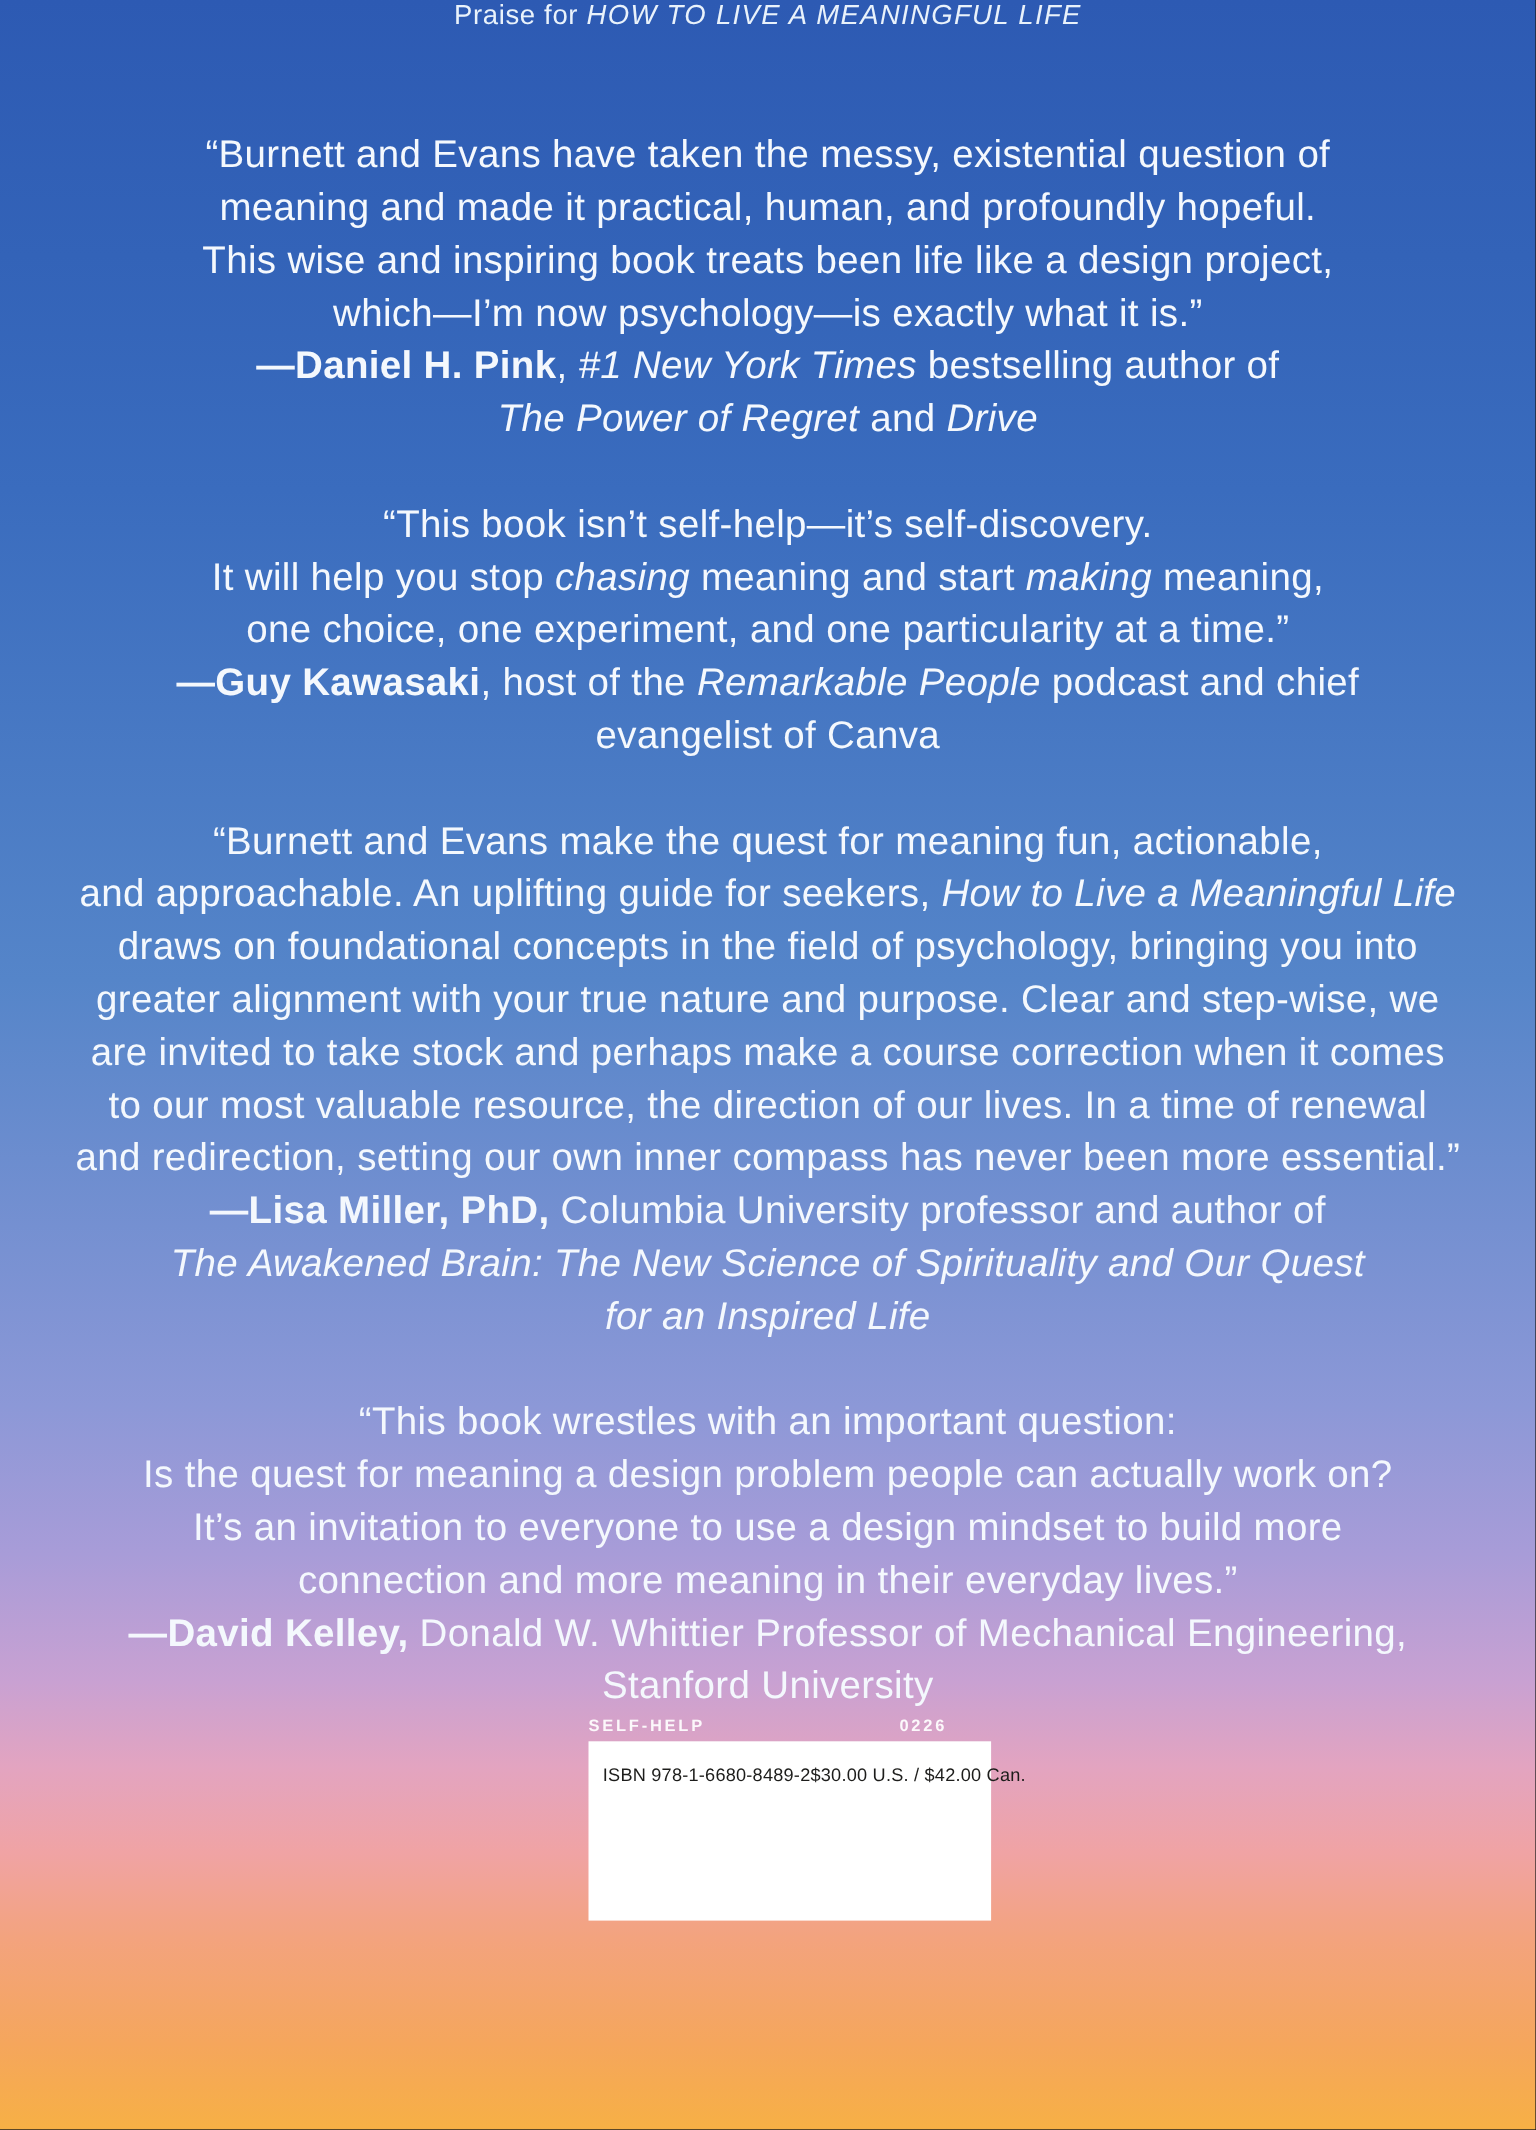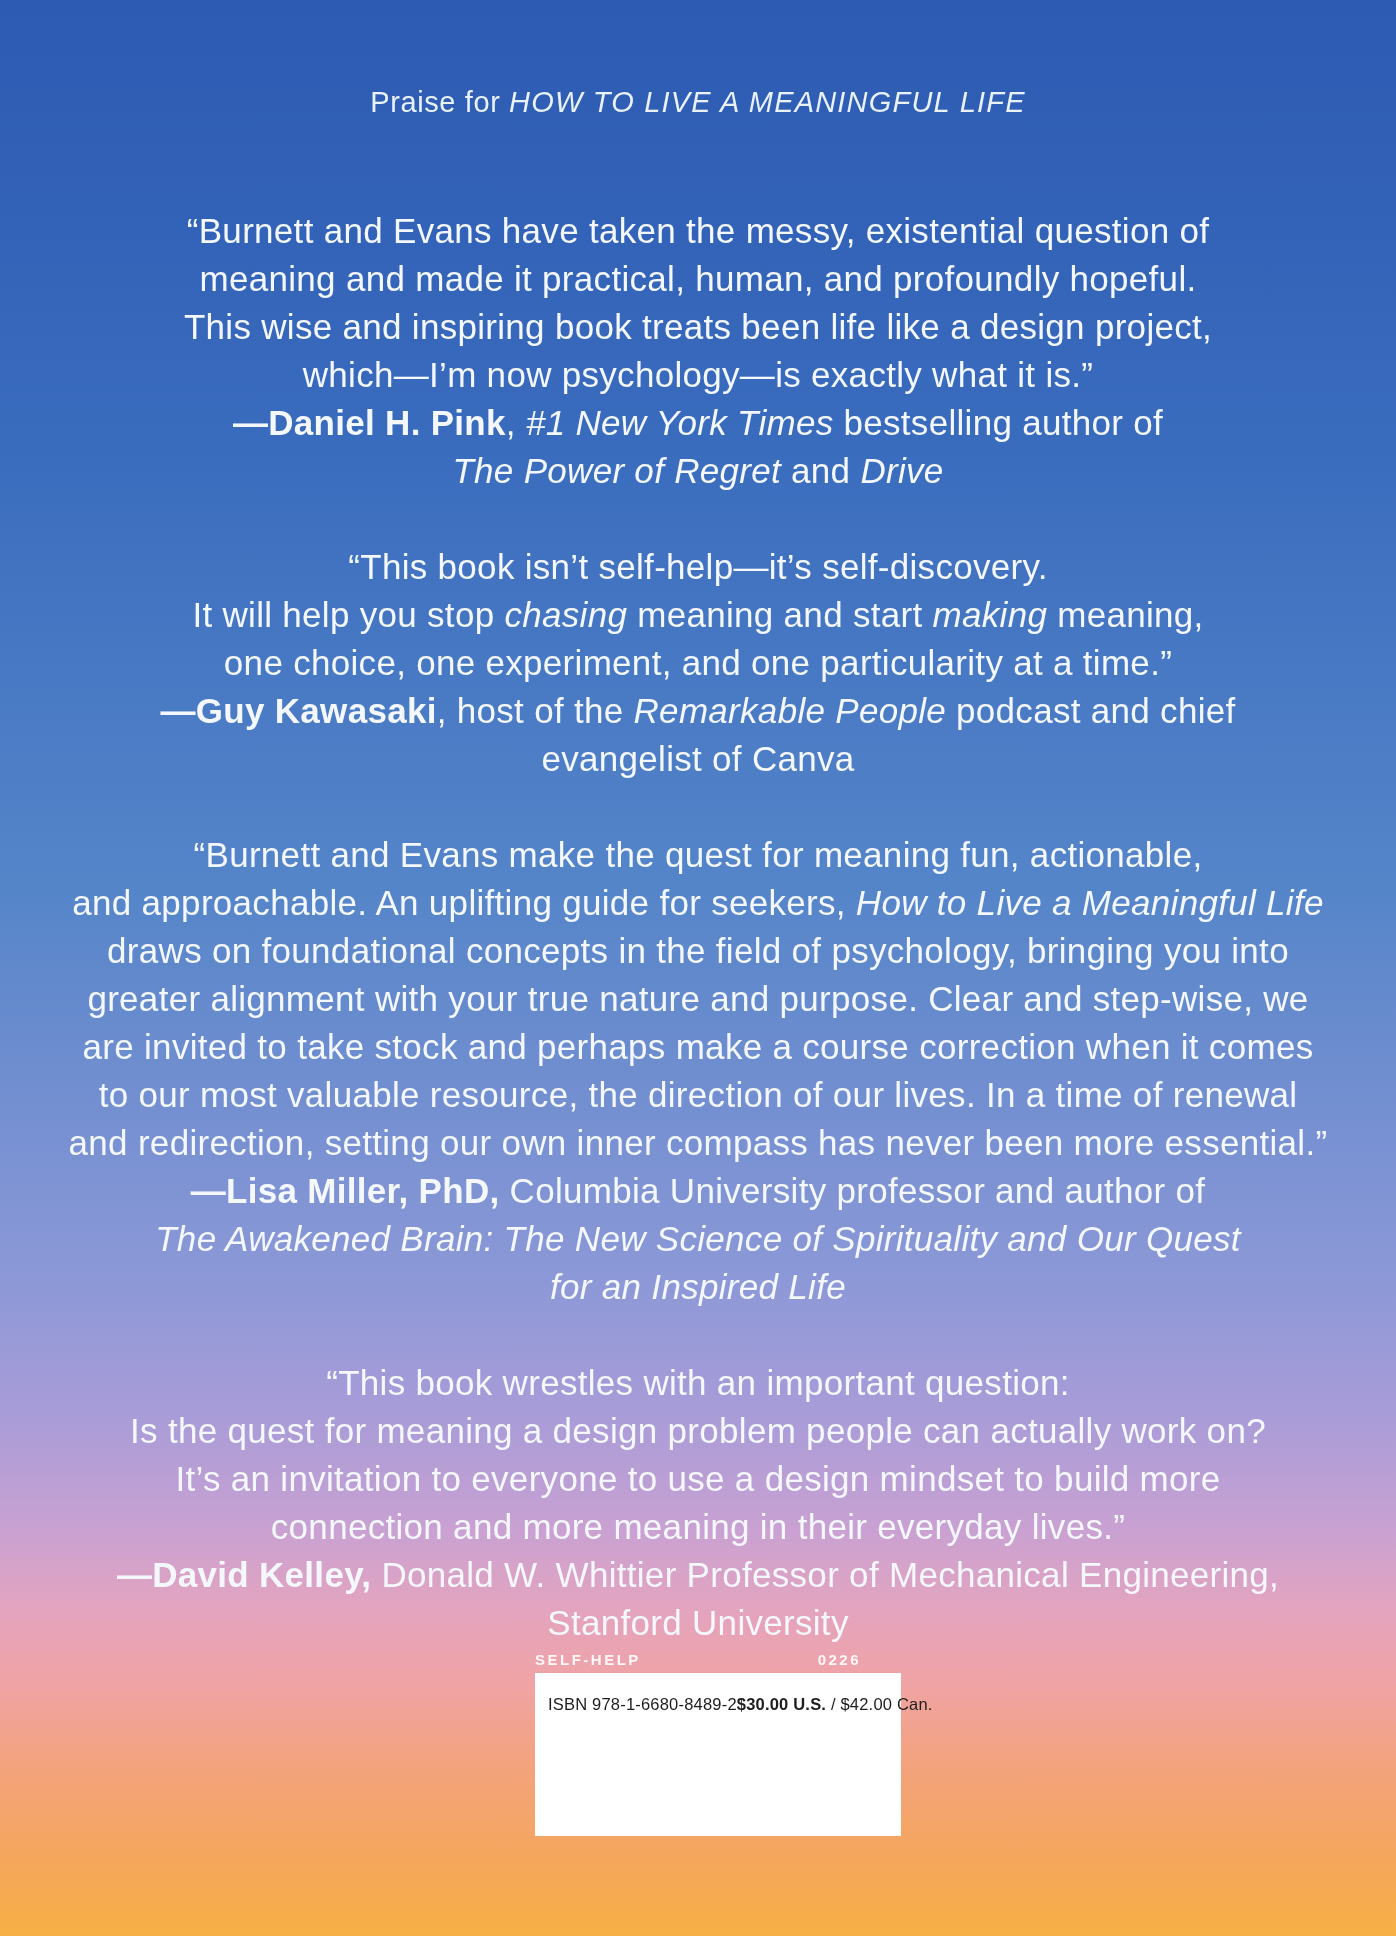--- a/index.html
+++ b/index.html
@@ -6,23 +6,22 @@
   .page {
     position: relative;
     width: 1396px;
     height: 1936px;
     margin: 0 auto;
     overflow: hidden;
     font-family: "Liberation Sans", sans-serif;
     color: #f6fafd;
   }
   .header {
-    padding-top: 86px;
     text-align: center;
-    font-size: 29px;
+    font-size: 25px;
     letter-spacing: 0.6px;
     color: #e9f2fb;
     white-space: nowrap;
   }
   .title-italic {
     font-style: italic;
     letter-spacing: 1.2px;
   }
   .quotes {
     margin-top: 88px;
@@ -59,21 +58,21 @@
   }
   .isbn-row {
     display: flex;
     justify-content: space-between;
     align-items: flex-end;
     font-size: 16.5px;
     letter-spacing: 0.2px;
     color: #1d1d1b;
     white-space: nowrap;
   }
-  .price b { font-weight: bold; }
+  .price b { font-weight: normal; }
   .barcode-area { width: 100%; height: 100px; background: #ffffff; }
 </style>
 </head>
 <body>
 
 <div class="page" style="background: linear-gradient(rgb(45, 90, 179) 0%, rgb(51, 99, 184) 12%, rgb(58, 108, 190) 23%, rgb(85, 133, 201) 46%, rgb(140, 152, 215) 66%, rgb(168, 156, 216) 73%, rgb(201, 161, 210) 79%, rgb(227, 164, 192) 83%, rgb(240, 163, 164) 87%, rgb(243, 163, 126) 91%, rgb(245, 166, 92) 96%, rgb(247, 176, 69) 100%);">
 
   <div class="header">
     <span>Praise for </span><span class="title-italic">HOW TO LIVE A MEANINGFUL LIFE</span>
   </div>

